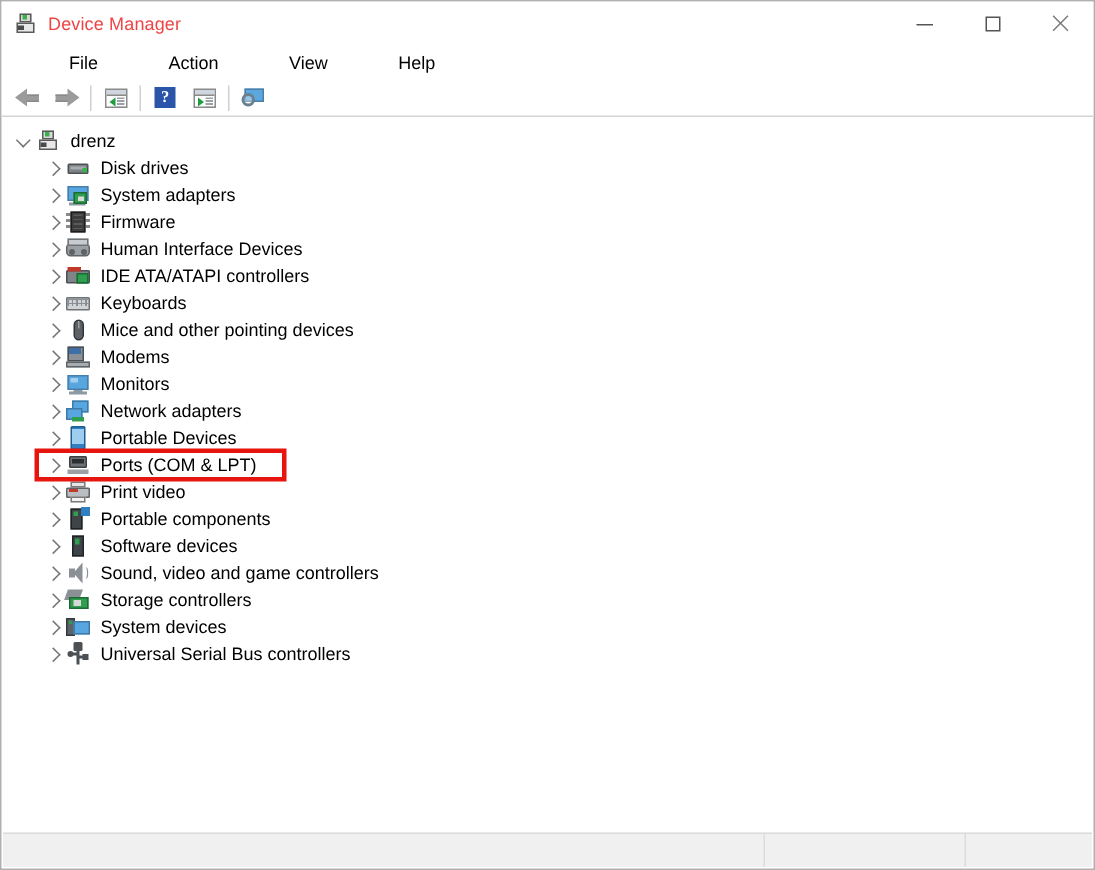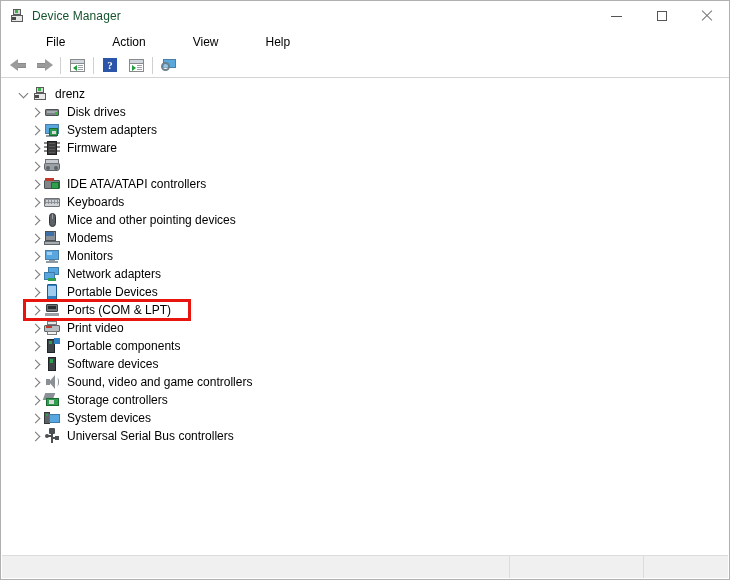--- a/index.html
+++ b/index.html
@@ -34,21 +34,21 @@
   .title-icon {
     width: 16px;
     height: 16px;
     margin-left: 8px;
     margin-right: 7px;
     position: relative;
     flex: 0 0 auto;
   }
   .title-text {
     font-size: 12px;
-    color: #14532d;
+    color: #ef4444;
     letter-spacing: 0.1px;
     white-space: nowrap;
   }
   .win-controls {
     position: absolute;
     right: 0;
     top: 0;
     height: 30px;
     display: flex;
   }
@@ -236,21 +236,21 @@
     background: #ffffff;
     overflow: hidden;
   }
   .tree { padding-top: 5px; }
   .row {
     display: flex;
     align-items: center;
     height: 18px;
     position: relative;
   }
-  .row.root { padding-left: 14px; }
+  .row.root { padding-left: 6px; }
   .row.child { padding-left: 26px; }
   .chev {
     width: 16px;
     height: 16px;
     flex: 0 0 auto;
     position: relative;
   }
   .chev::before {
     content: "";
     position: absolute;
@@ -539,20 +539,21 @@
       </div>
 
       <div class="row child">
         <span class="chev collapsed"></span>
         <span class="node-icon ic-hid">
           <span class="ic body"></span>
             <span class="ic kb"></span>
             <span class="ic d1"></span>
             <span class="ic d2"></span>
         </span>
+        <span class="label">Human Interface Devices</span>
       </div>
 
       <div class="row child">
         <span class="chev collapsed"></span>
         <span class="node-icon ic-ide">
           <span class="ic body"></span>
             <span class="ic red"></span>
             <span class="ic chip"></span>
         </span>
         <span class="label">IDE ATA/ATAPI controllers</span>

